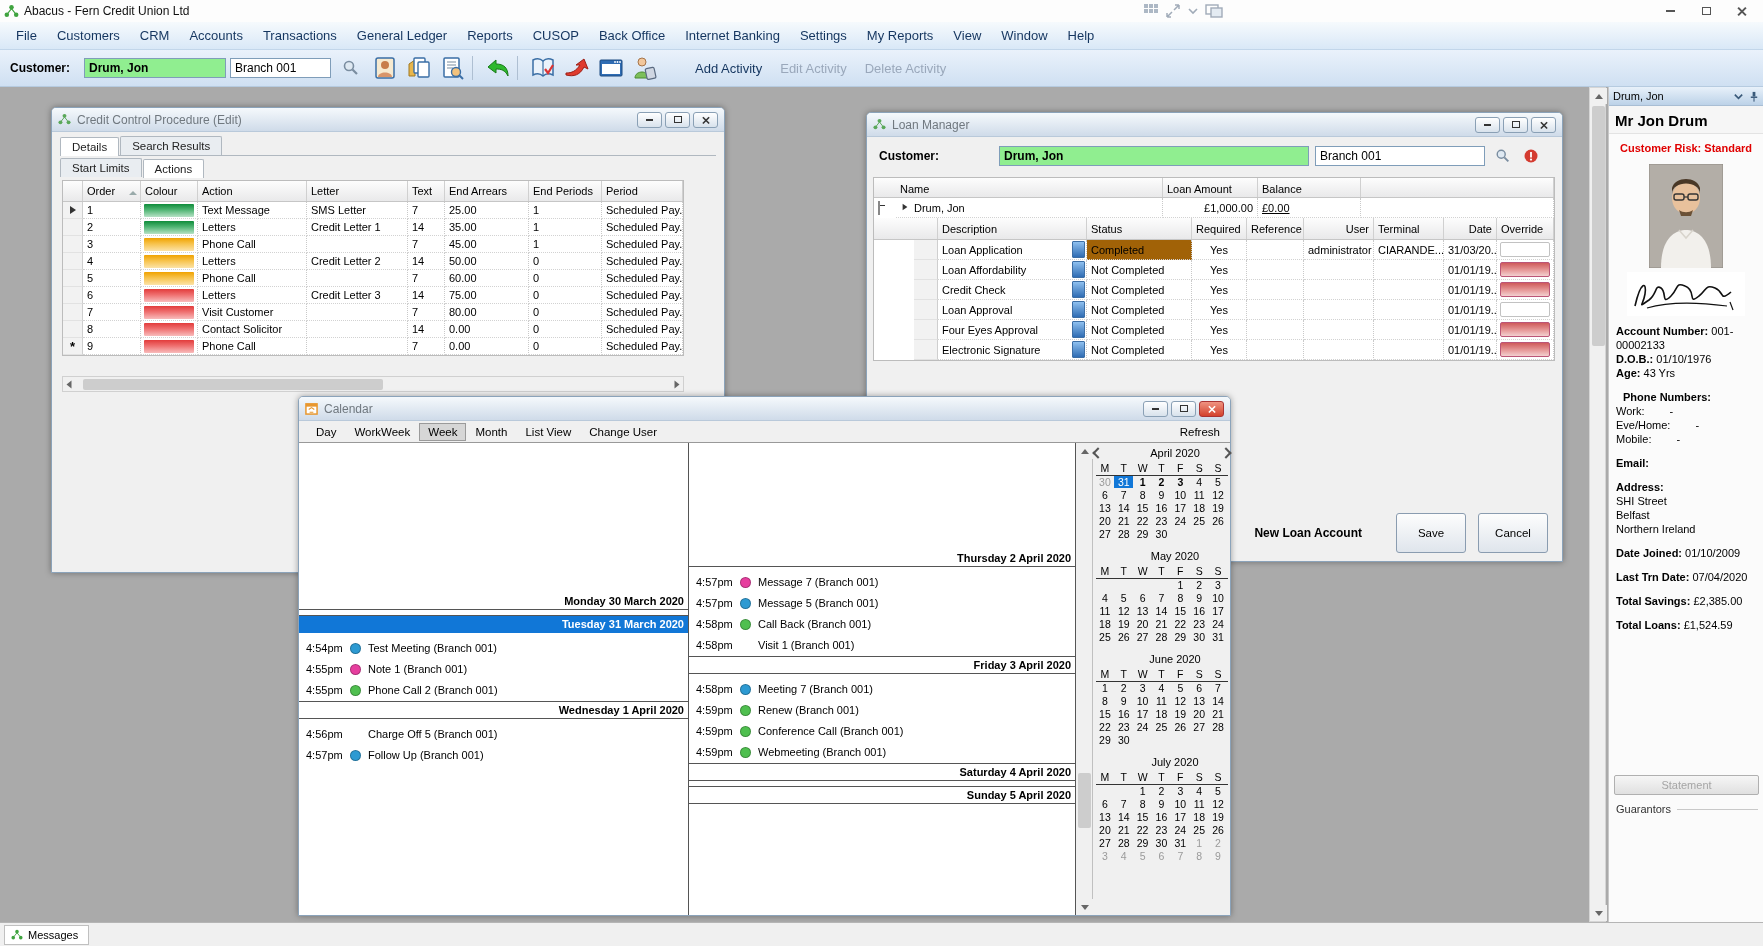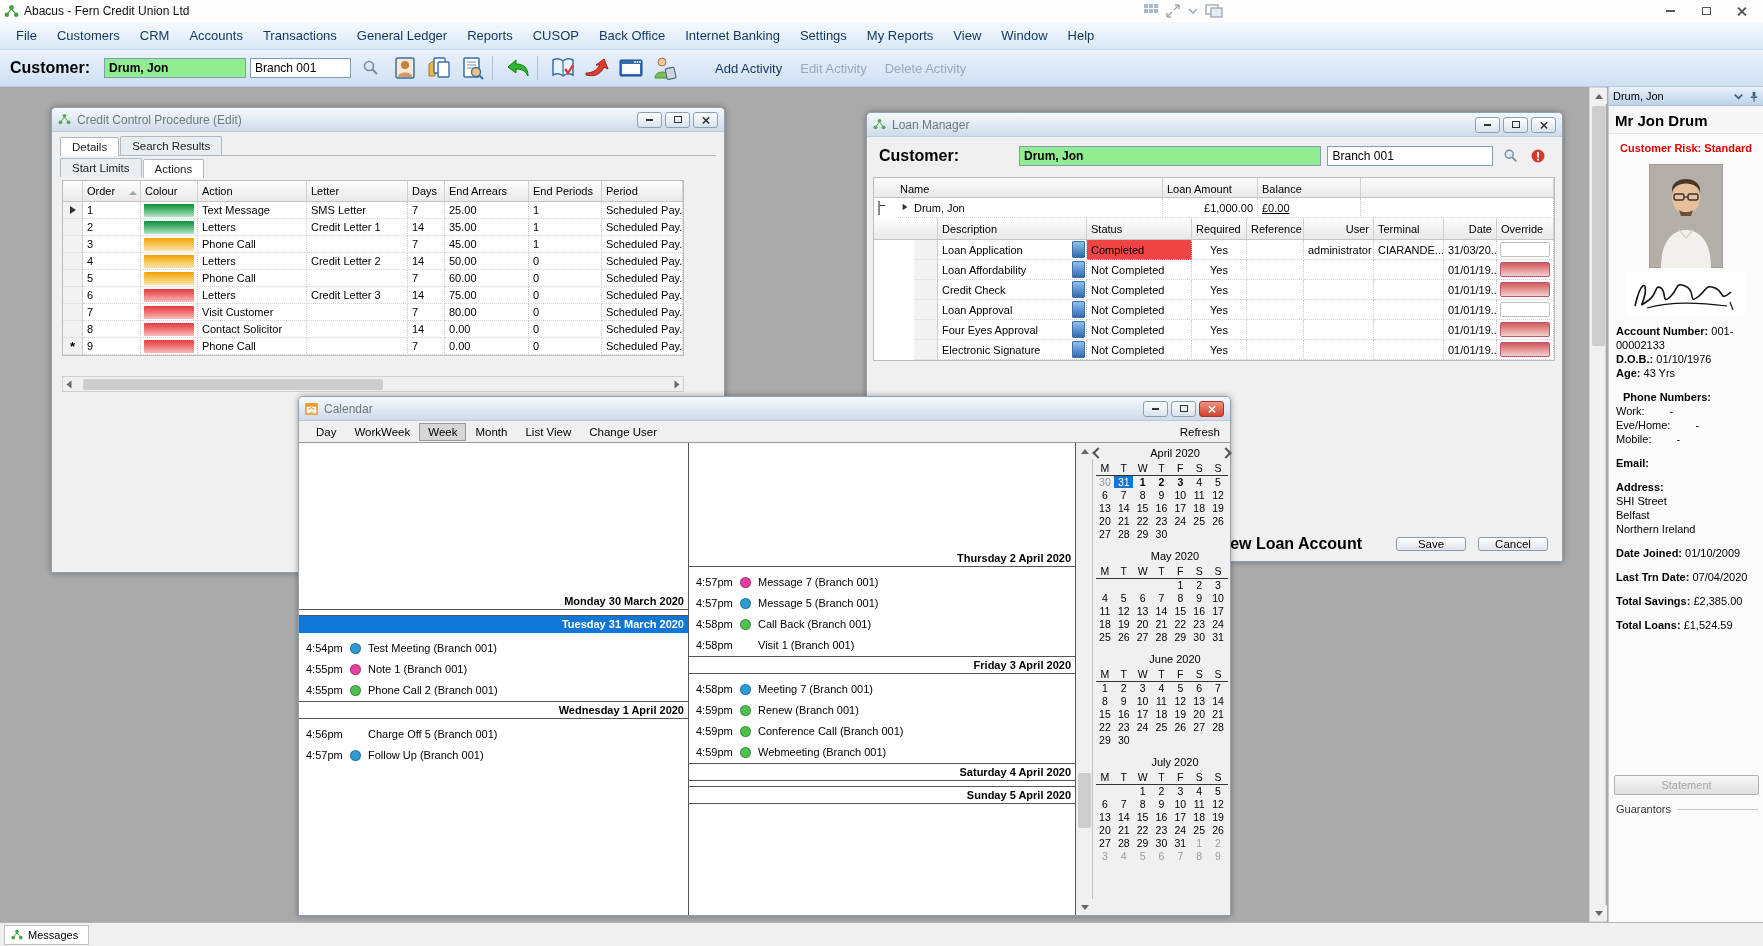--- a/index.html
+++ b/index.html
@@ -17,21 +17,21 @@
   .glyph-min { width:9px; height:2px; background:#555; display:block; }
   .glyph-restore { width:9px; height:8px; border:1px solid #555; display:block; }
   .glyph-close { position:relative; width:10px; height:10px; display:block; }
   .glyph-close:before,.glyph-close:after { content:""; position:absolute; left:4px; top:0; width:2px; height:11px; background:#555; }
   .glyph-close:before { transform:rotate(45deg); } .glyph-close:after { transform:rotate(-45deg); }
 
   .menubar { position:absolute; left:0; top:22px; width:1763px; height:28px; background:linear-gradient(#f6fafd,#d9e8f7); display:flex; align-items:center; padding-left:6px; border-bottom:1px solid #c2d6ea; }
   .menu-item { font-size:13px; color:#14355f; padding:4px 10px; cursor:default; }
 
   .toolbar { position:absolute; left:0; top:50px; width:1763px; height:37px; background:linear-gradient(#eaf2fb,#cfe0f2); border-bottom:1px solid #b6cbe0; display:flex; align-items:center; padding-left:10px; }
-  .lbl-bold { font-weight:bold; font-size:16px; }
+  .lbl-bold { font-weight:bold; font-size:12px; }
   .field { height:20px; border:1px solid #7f9db9; font-size:12px; padding:2px 4px; background:#fff; }
   .field.green { background:#90ee90; font-weight:bold; width:142px; margin-left:14px; }
   .field.branch { width:101px; margin-left:4px; }
   .ticon { width:28px; height:28px; display:flex; align-items:center; justify-content:center; margin-left:6px; }
   .tsep { width:1px; height:24px; background:#aebfd2; margin:0 5px; }
   .taction { font-size:13px; margin-left:18px; color:#14355f; }
   .taction.disabled { color:#9aa8bb; }
 
   
   .mdi { position:absolute; left:0; top:87px; width:1763px; height:835px; background:#aaa; overflow:hidden; }
@@ -76,26 +76,26 @@
   .lm-custrow { display:flex; align-items:center; padding:5px 10px 4px 12px; }
   .lm-custrow .field.green { width:310px; margin-left:60px; }
   .lm-custrow .field.branch { width:170px; margin-left:6px; }
   .lm-grid { position:absolute; left:6px; top:64px; width:682px; background:#fff; border:1px solid #bcbcbc; }
   .lm-mrow { display:grid; grid-template-columns:22px 267px 95px 103px 1fr; height:20px; line-height:16px; }
   .lm-drow { display:grid; grid-template-columns:40px 24px 149px 105px 55px 57px 70px 70px 53px 1fr; height:20px; line-height:16px; }
   .lm-drow.ghead { height:22px; }
   .indent { border-right:none !important; border-bottom:none !important; }
   .expandbox { width:9px; height:9px; border:1px solid #888; background:#fff; position:relative; margin:5px auto 0; }
   .expandbox:before { content:""; position:absolute; left:1px; top:3px; width:5px; height:1px; background:#333; }
-  .status-done { background:#ef4444; }
+  .status-done { background:#a16207; }
   .blue-ellip { position:absolute; right:1px; top:1px; bottom:1px; width:13px; background:linear-gradient(#8fc0ef,#2f6cb3); border:1px solid #3c6ea5; border-radius:1px; }
   .ovr-btn { margin:2px 3px; border:1px solid #c2c2c2; border-radius:2px; background:#fff; height:15px; }
   .ovr-btn.red { background:linear-gradient(#cf5b5b,#e89f9f 60%,#f2d0d0); border-color:#b57; }
   .lm-buttons { position:absolute; right:14px; bottom:8px; display:flex; align-items:center; }
-  .btn { width:70px; height:14px; border:1px solid #8a9cb0; border-radius:3px; background:linear-gradient(#fdfdfd,#dfe5ec); font-size:11.5px; display:flex; align-items:center; justify-content:center; margin-left:12px; }
+  .btn { width:70px; height:40px; border:1px solid #8a9cb0; border-radius:3px; background:linear-gradient(#fdfdfd,#dfe5ec); font-size:11.5px; display:flex; align-items:center; justify-content:center; margin-left:12px; }
 
   
   #win-cal { left:298px; top:309px; width:933px; height:520px; z-index:5; }
   .cal-menu { height:22px; display:flex; align-items:center; background:#f0f0f0; border-bottom:1px solid #999; padding-left:8px; }
   .cal-view { font-size:11.5px; padding:3px 9px; color:#000; }
   .cal-view.sel { background:#d6d6d6; border:1px solid #9a9a9a; padding:2px 8px; }
   .cal-refresh { margin-left:auto; margin-right:10px; font-size:11.5px; }
   .cal-body { position:absolute; left:0; top:46px; right:0; bottom:0; display:flex; background:#fff; }
   .cal-col { display:flex; flex-direction:column; border-right:1px solid #555;justify-content:center; }
   .cal-col.left { width:390px; } .cal-col.right { width:387px; }
@@ -314,21 +314,21 @@
         <span class="tab">Start Limits</span>
         <span class="tab sel">Actions</span>
       </div>
     <div class="cc-grid">
       <div class="cc-row ghead" id="cc-head">
           <span class="hcell"></span>
           <span class="hcell">Order<span class="sort-up"></span></span>
           <span class="hcell">Colour</span>
           <span class="hcell">Action</span>
           <span class="hcell">Letter</span>
-          <span class="hcell">Days</span>
+          <span class="hcell">Text</span>
           <span class="hcell">End Arrears</span>
           <span class="hcell">End Periods</span>
           <span class="hcell">Period</span>
         </div>
       <div id="cc-body">
           <div class="cc-row">
             <span class="rowsel">
               <span class="tri-right"></span>
             </span>
             <span class="gcell">1</span>

